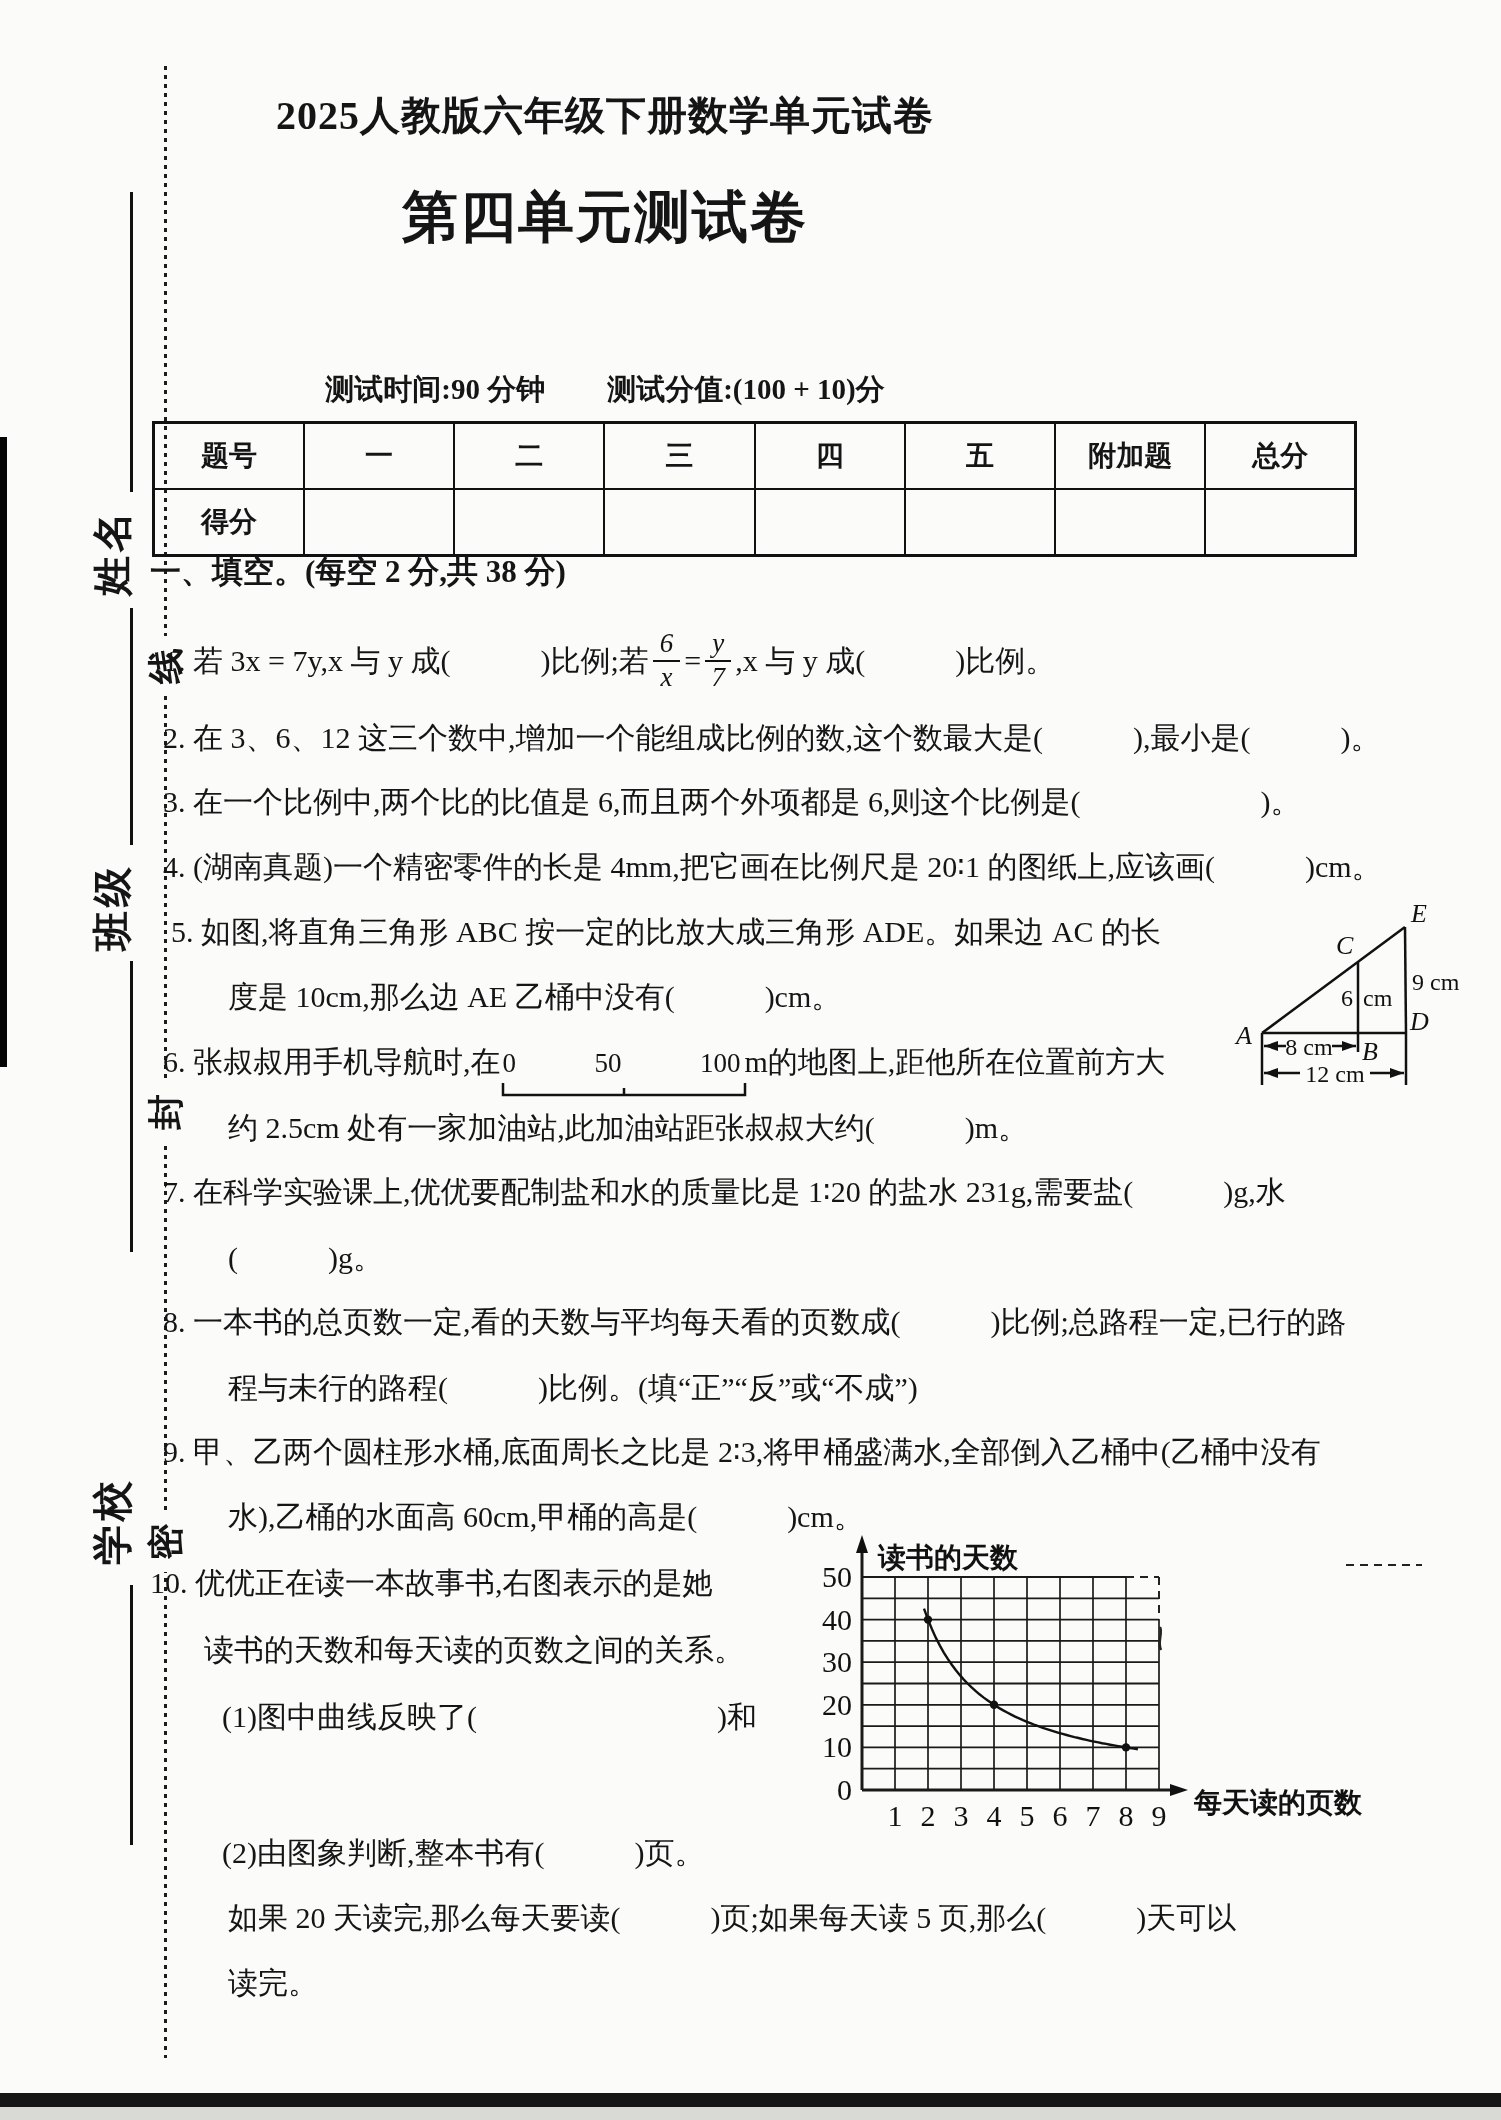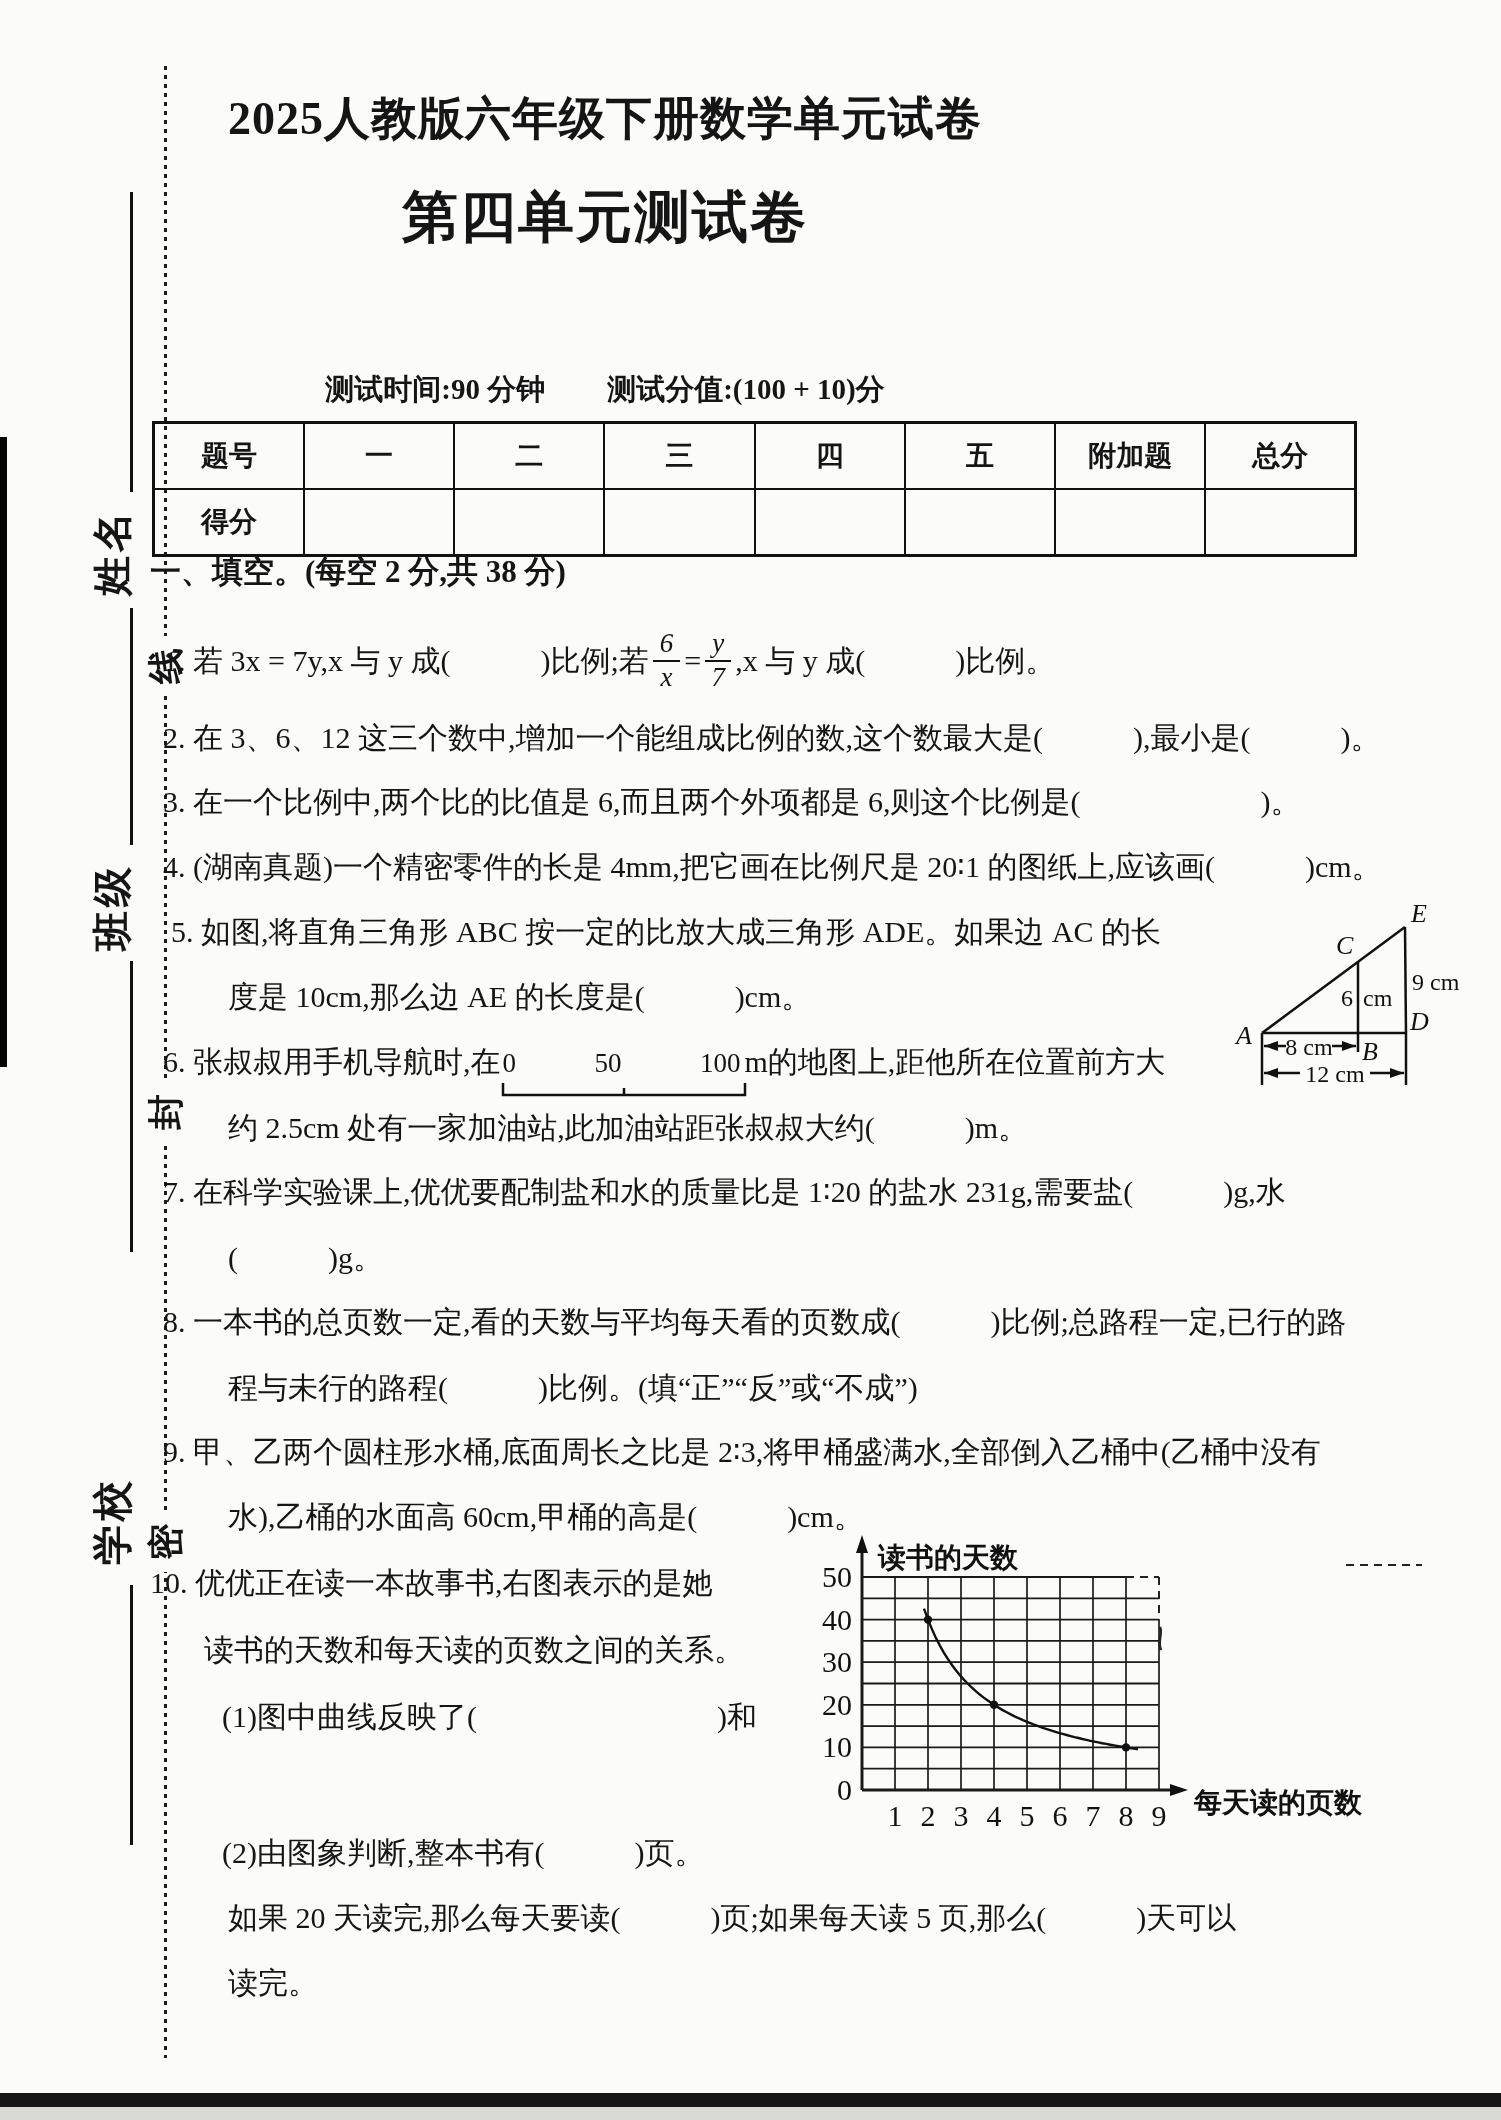--- a/index.html
+++ b/index.html
@@ -20,21 +20,21 @@
     position:absolute; width:140px; height:46px; text-align:center;
     font-size:40px; font-weight:bold; transform:rotate(-90deg); letter-spacing:4px;
   }
   .seal-char{
     position:absolute; width:60px; height:44px; text-align:center;
     font-size:36px; font-weight:bold; transform:rotate(-90deg);
     background:#fbfbf9; line-height:44px;
   }
   .side-seg{position:absolute; left:130px; width:3px; background:#111;}
   
-  .title1{left:140px; top:88px; width:930px; text-align:center; font-size:46px; font-weight:900; letter-spacing:1px;}
+  .title1{left:140px; top:88px; width:930px; text-align:center; font-size:40px; font-weight:900; letter-spacing:1px;}
   .title2{left:140px; top:180px; width:930px; text-align:center; font-size:56px; font-weight:900; letter-spacing:2px;}
   .meta-row{left:140px; top:370px; width:930px; display:flex; justify-content:center; gap:62px; font-size:29px; font-weight:bold;}
   
   .score-table{position:absolute; left:152px; top:421px; width:1205px; border-collapse:collapse; table-layout:fixed;}
   .score-table td{
     border:2.5px solid #111; height:64px; text-align:center;
     font-size:28px; font-weight:bold; padding:0;
   }
   .score-table{border:3.5px solid #111;}
   
@@ -108,21 +108,21 @@
   <div class="abs tline bold" style="left:150px;top:552px;font-size:31px;">一、填空。(每空 2 分,共 38 分)</div>
 
   <div class="abs tline" style="left:163px;top:632px;">
     <span>1. 若 3x = 7y,x 与 y 成(　　　)比例;若</span><span class="frac"><span class="fnum ital">6</span><span class="fden ital">x</span></span><span>=</span><span class="frac"><span class="fnum ital">y</span><span class="fden ital">7</span></span><span>,x 与 y 成(　　　)比例。</span>
   </div>
 
   <div class="abs tline" style="left:163px;top:718px;">2. 在 3、6、12 这三个数中,增加一个能组成比例的数,这个数最大是(　　　),最小是(　　　)。</div>
   <div class="abs tline" style="left:163px;top:782px;">3. 在一个比例中,两个比的比值是 6,而且两个外项都是 6,则这个比例是(　　　　　　)。</div>
   <div class="abs tline" style="left:163px;top:847px;">4. (湖南真题)一个精密零件的长是 4mm,把它画在比例尺是 20∶1 的图纸上,应该画(　　　)cm。</div>
   <div class="abs tline" style="left:163px;top:912px;margin-left:8px;">5. 如图,将直角三角形 ABC 按一定的比放大成三角形 ADE。如果边 AC 的长</div>
-  <div class="abs tline" style="left:228px;top:977px;">度是 10cm,那么边 AE 的长度是(　　　)cm。</div>
+  <div class="abs tline" style="left:228px;top:977px;">度是 10cm,那么边 AE 乙桶中没有(　　　)cm。</div>
 
   <div class="abs tline" style="left:163px;top:1042px;">
     <span>6. 张叔叔用手机导航时,在</span><span class="ruler">
         <span>0</span>
         <span>50</span>
         <span>100</span>
         <svg class="bar" width="246" height="16" viewBox="0 0 246 16">
           <path d="M2,2 V14 H244 V2 M123,7 V14" fill="none" stroke="#111" stroke-width="2.5"></path>
         </svg>
       </span><span>m</span><span>的地图上,距他所在位置前方大</span>

